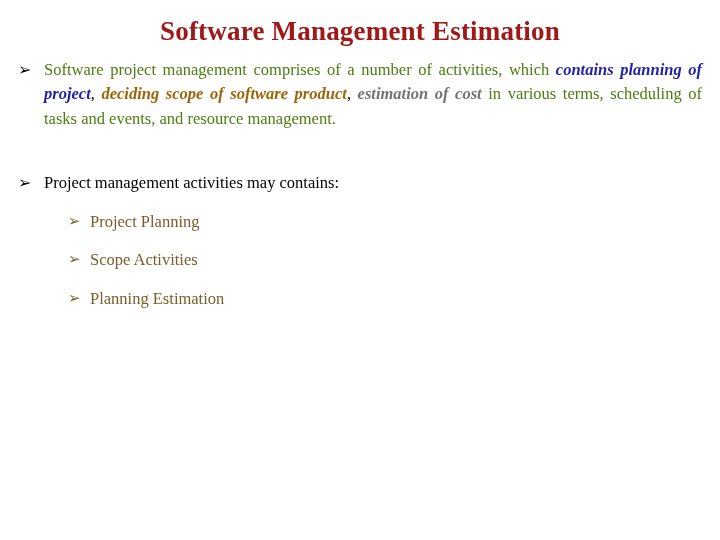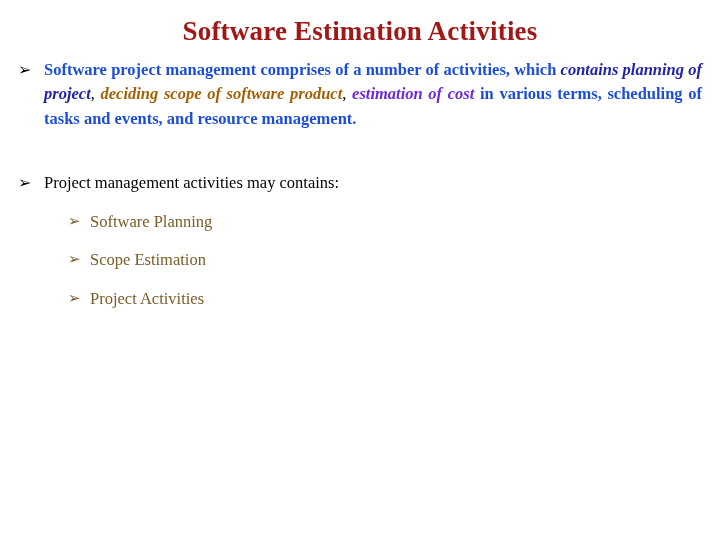--- a/index.html
+++ b/index.html
@@ -85,27 +85,27 @@
     color: #2222A8;
     font-weight: bold;
     font-style: italic;
   }
   .run-green {
     color: #a16207;
     font-weight: bold;
     font-style: italic;
   }
   .run-red {
-    color: #6d28d9;
+    color: #737373;
     font-weight: bold;
     font-style: italic;
   }
   .run-black {
-    color: #1d4ed8;
-    font-weight: bold;
+    color: #4d7c0f;
+    font-weight: normal;
     font-style: normal;
   }
   .punct-black {
     color: #000000;
     font-weight: normal;
     font-style: normal;
   }
 
   
   .gap-after-para { height: 40px; }
@@ -136,49 +136,49 @@
   .bullet-l2 .bullet-body {
     flex: 1 1 auto;
     text-align: left;
   }
 </style>
 </head>
 <body>
 
 <div class="slide">
 
-  <div class="slide-title">Software Estimation Activities</div>
+  <div class="slide-title">Software Management Estimation</div>
 
   <div class="body-block">
 
     <div class="bullet-l1">
       <span class="bullet-glyph">➢</span>
       <span class="bullet-body para-justify"><span class="run-black">Software project management comprises of a number of activities, which </span><span class="run-blue">contains planning of project</span><span class="punct-black">, </span><span class="run-green">deciding scope of software product</span><span class="punct-black">, </span><span class="run-red">estimation of cost</span><span class="run-black"> in various terms, scheduling of tasks and events, and resource management.</span></span>
     </div>
 
     <div class="gap-after-para"></div>
 
     <div class="bullet-l1">
       <span class="bullet-glyph">➢</span>
       <span class="bullet-body">Project management activities may contains:</span>
     </div>
 
     <div class="sub-list">
 
       <div class="bullet-l2">
         <span class="bullet-glyph">➢</span>
-        <span class="bullet-body">Software Planning</span>
+        <span class="bullet-body">Project Planning</span>
       </div>
 
       <div class="bullet-l2">
         <span class="bullet-glyph">➢</span>
-        <span class="bullet-body">Scope Estimation</span>
+        <span class="bullet-body">Scope Activities</span>
       </div>
 
       <div class="bullet-l2">
         <span class="bullet-glyph">➢</span>
-        <span class="bullet-body">Project Activities</span>
+        <span class="bullet-body">Planning Estimation</span>
       </div>
 
     </div>
 
   </div>
 </div>
 
 </body></html>

